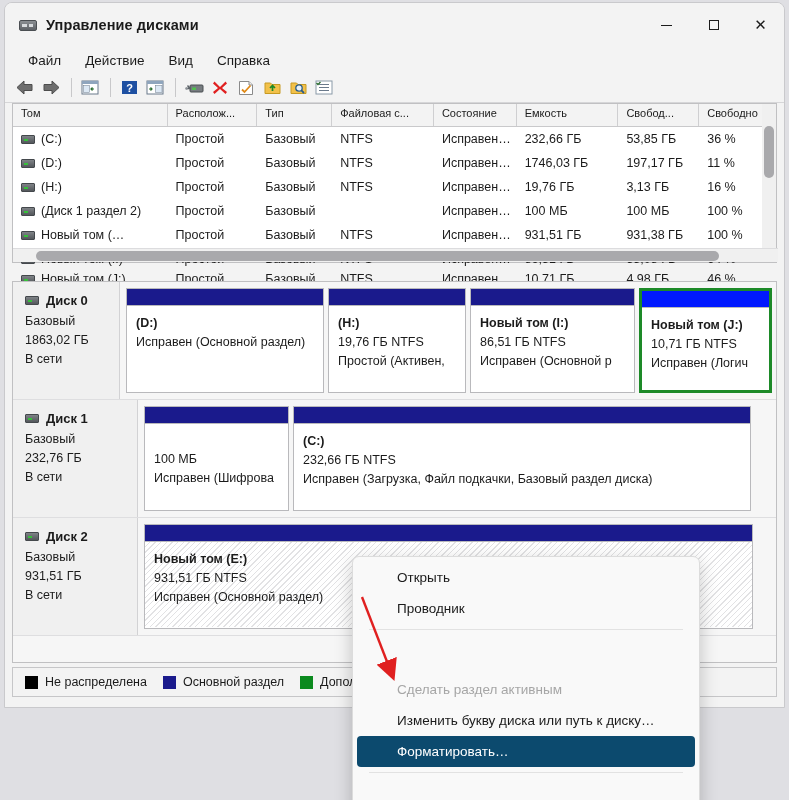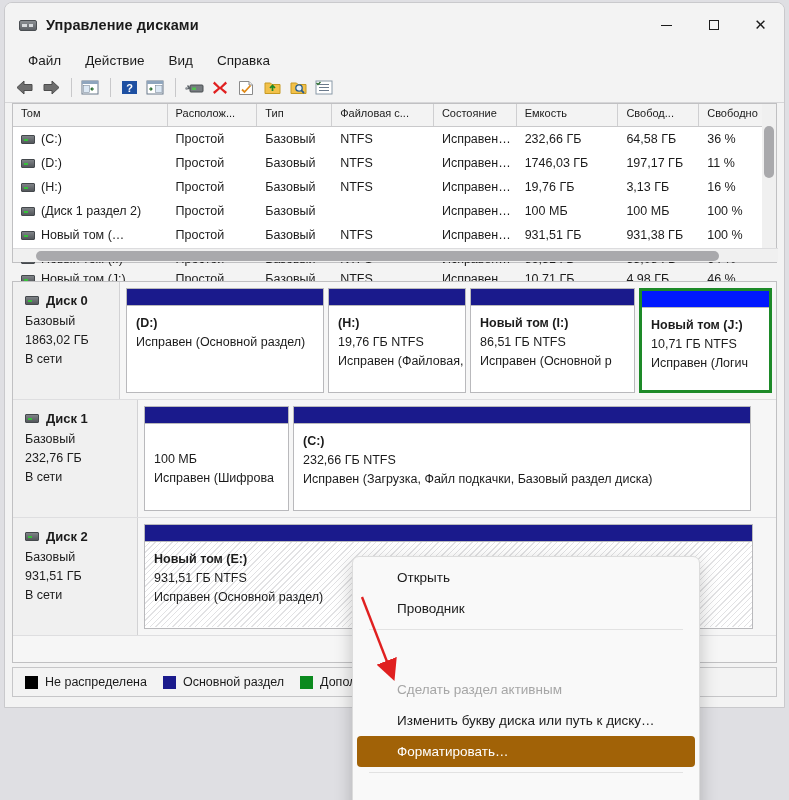--- a/index.html
+++ b/index.html
@@ -283,21 +283,21 @@
     height: 31px;
     display: flex;
     align-items: center;
     padding-left: 40px;
     font-size: 13.5px;
     color: #1b1b1b;
     border-radius: 4px;
     white-space: nowrap;
   }
   .ctxitem.disabled { color: #a6a6a6; margin-top: 44px; }
-  .ctxitem.highlight { background: #a16207; color: #fff; }
+  .ctxitem.highlight { background: #0c4a6e; color: #fff; }
   .ctxsep { height: 1px; background: #e2e2e2; margin: 5px 12px 5px 12px; }
 
   
   .arrow { position: absolute; left: 0; top: 0; pointer-events: none; z-index: 50; }
 </style>
 </head>
 <body>
 
 <div id="root">
 
@@ -422,21 +422,21 @@
 
       <div class="lp-rows">
 
         <div class="lp-row">
           <div class="c" style="width:155px"><span class="volicon"></span><span>(C:)</span></div>
           <div class="c" style="width:90px">Простой</div>
           <div class="c" style="width:75px">Базовый</div>
           <div class="c" style="width:102px">NTFS</div>
           <div class="c" style="width:83px">Исправен…</div>
           <div class="c" style="width:102px">232,66 ГБ</div>
-          <div class="c" style="width:81px">64,58 ГБ</div>
+          <div class="c" style="width:81px">53,85 ГБ</div>
           <div class="c" style="width:77px">36 %</div>
         </div>
 
         <div class="lp-row">
           <div class="c" style="width:155px"><span class="volicon"></span><span>(D:)</span></div>
           <div class="c" style="width:90px">Простой</div>
           <div class="c" style="width:75px">Базовый</div>
           <div class="c" style="width:102px">NTFS</div>
           <div class="c" style="width:83px">Исправен…</div>
           <div class="c" style="width:102px">1746,03 ГБ</div>
@@ -526,21 +526,21 @@
             <div class="ptxt">
               <div><span class="plabel"></span> <span class="plabel">(D:)</span></div>
               <div>Исправен (Основной раздел)</div>
             </div>
           </div>
           <div class="part" style="width:138px">
             <div class="bar"></div>
             <div class="ptxt">
               <div><span class="plabel"></span> <span class="plabel">(H:)</span></div>
               <div>19,76 ГБ NTFS</div>
-              <div>Исправен (Файловая,</div>
+              <div>Простой (Активен,</div>
             </div>
           </div>
           <div class="part" style="width:165px">
             <div class="bar"></div>
             <div class="ptxt">
               <div><span class="plabel">Новый том</span> <span class="plabel">(I:)</span></div>
               <div>86,51 ГБ NTFS</div>
               <div>Исправен (Основной р</div>
             </div>
           </div>

